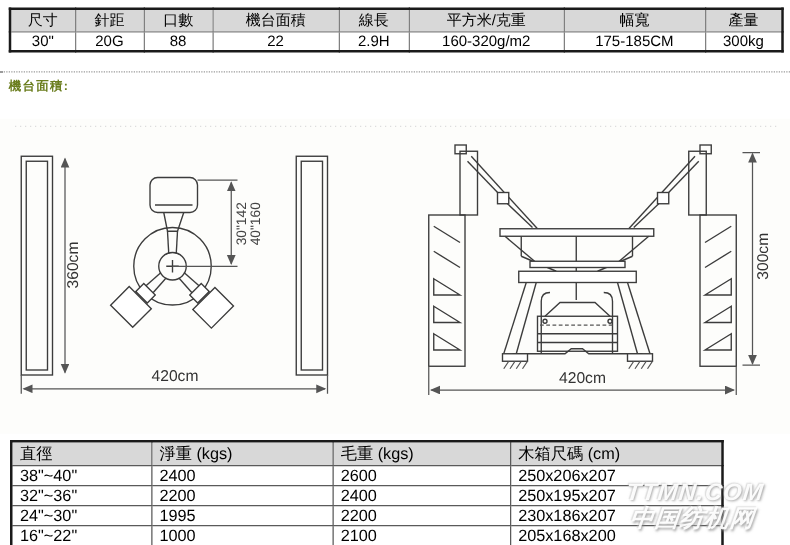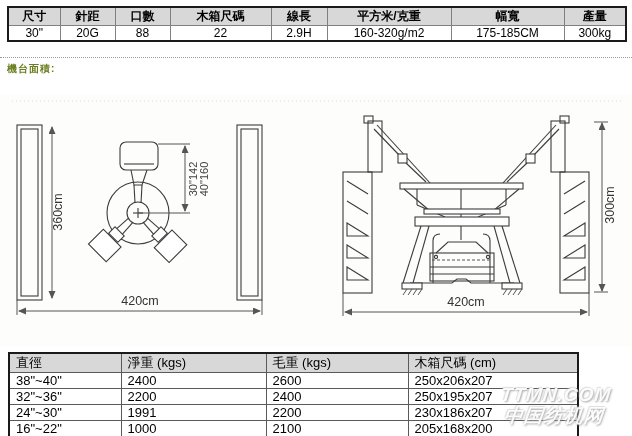--- a/index.html
+++ b/index.html
@@ -22,21 +22,21 @@
   }
   .spec-table td {
     border: 1px solid #808080;
     text-align: center;
     height: 15px;
     padding: 0 1px;
     white-space: nowrap;
     overflow: hidden;
   }
   .spec-table { border: 2px solid #1a1a1a; }
-  .spec-table tr.hdr td { background: #d8d8d8; font-weight: bold; }
+  .spec-table tr.hdr td { background: #d8d8d8; font-weight: normal; }
   .spec-table tr.val td { background: #ffffff; }
 
   
   .dotted-divider {
     position: absolute; left: 0; top: 57px; width: 632px; height: 0;
     border-top: 1px dotted #9a9a9a;
   }
   .section-label {
     position: absolute; left: 7px; top: 62px;
     font-size: 10px; font-weight: bold;
@@ -103,21 +103,21 @@
       <col style="width:56px">
       <col style="width:124px">
     <col style="width:113px">
       <col style="width:62px">
   </colgroup>
   <tbody>
       <tr class="hdr">
     <td>尺寸</td>
     <td>針距</td>
     <td>口數</td>
-    <td>木箱尺碼</td>
+    <td>機台面積</td>
     <td>線長</td>
     <td>平方米/克重</td>
     <td>幅寬</td>
     <td>產量</td>
   </tr>
   <tr class="val">
     <td>30"</td>
     <td>20G</td>
     <td>88</td>
     <td>22</td>
@@ -288,21 +288,21 @@
     <td>250x206x207</td>
   </tr>
   <tr class="val">
     <td>32"~36"</td>
     <td>2200</td>
     <td>2400</td>
     <td>250x195x207</td>
   </tr>
   <tr class="val">
     <td>24"~30"</td>
-    <td>1991</td>
+    <td>1995</td>
     <td>2200</td>
     <td>230x186x207</td>
   </tr>
   <tr class="val">
     <td>16"~22"</td>
     <td>1000</td>
     <td>2100</td>
     <td>205x168x200</td>
   </tr>
 </tbody>

